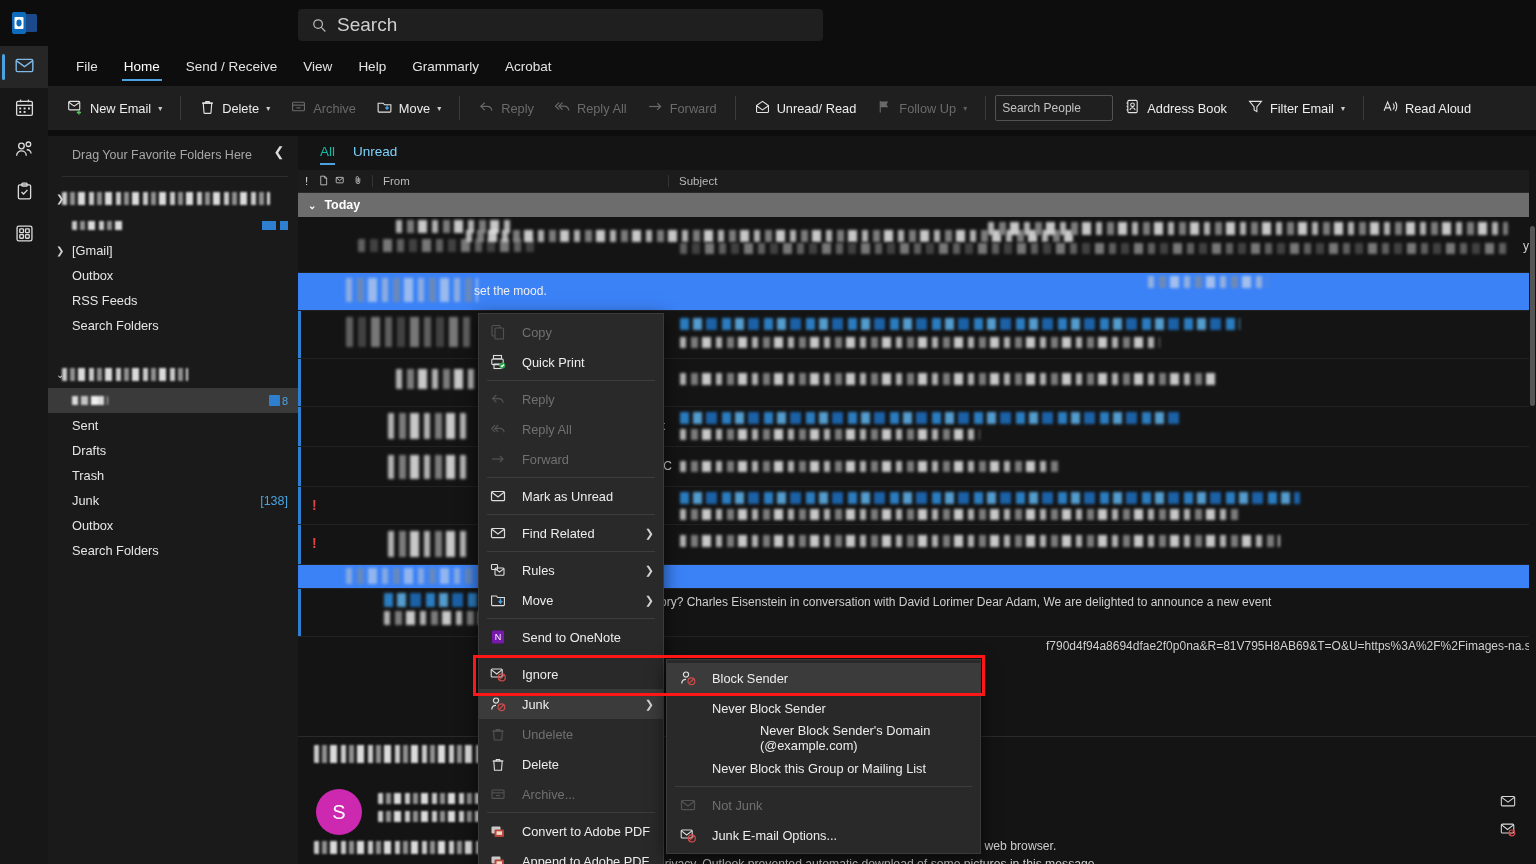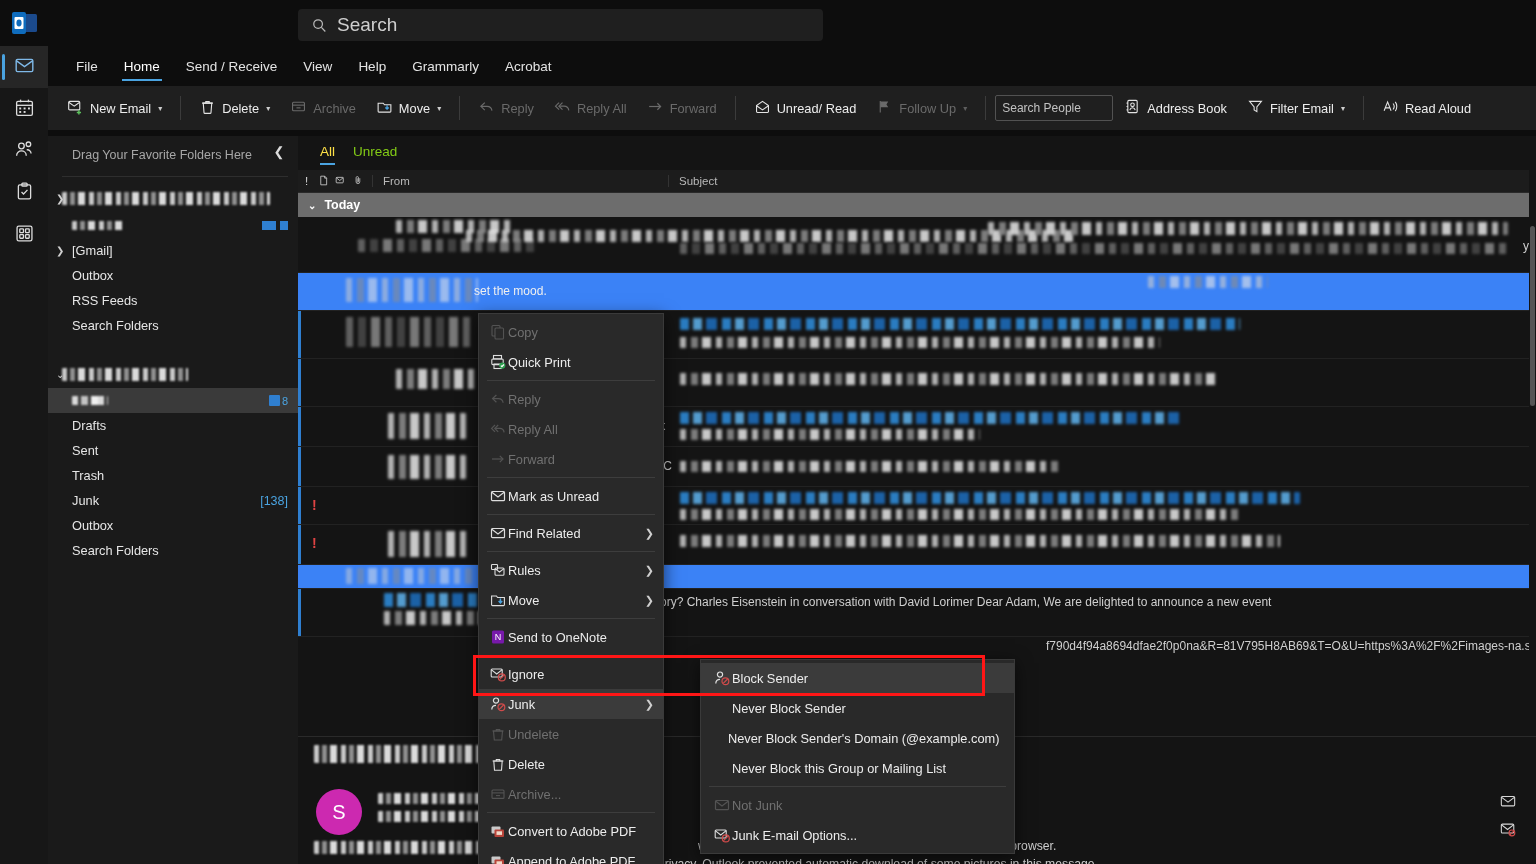--- a/index.html
+++ b/index.html
@@ -136,22 +136,22 @@
 
   
   .mlist {
     position: absolute; left: 298px; top: 136px; width: 1238px; height: 600px;
     background: #141414; overflow: hidden;
   }
   .mlist-tabs {
     height: 34px; display: flex; align-items: center; gap: 18px; padding-left: 22px;
     background: #141414;
   }
-  .mtab { position: relative; font-size: 13.5px; color: #84cc16; padding-bottom: 3px; }
-  .mtab.active { color: #fde047; }
+  .mtab { position: relative; font-size: 13.5px; color: #7dd3fc; padding-bottom: 3px; }
+  .mtab.active { color: #14b8a6; }
   .mtab.active::after {
     content: ""; position: absolute; left: 0; right: 0; bottom: -3px;
     height: 2px; background: #4aa3e0;
   }
   .mlist-cols {
     height: 23px; background: #1c1c1c; display: flex; align-items: center;
     font-size: 11.5px; color: #b9b9b9; border-bottom: 1px solid #2a2a2a;
   }
   .col-i { width: 17px; text-align: center; color: #d8d8d8; }
   .col-from { width: 296px; padding-left: 10px; border-left: 1px solid #333; margin-left: 6px; }
@@ -223,32 +223,32 @@
   .rp-actions svg { width: 16px; height: 16px; }
 
   
   .ctxmenu {
     position: absolute; left: 478px; top: 313px; width: 186px;
     background: #292929; border: 1px solid #3a3a3a;
     box-shadow: 0 4px 16px rgba(0,0,0,.6); padding: 3px 0; z-index: 40;
   }
   .ctxitem {
     position: relative; height: 30px; display: flex; align-items: center;
-    padding-left: 10px; font-size: 12.8px; color: #ededed; gap: 1px;
+    padding-left: 10px; font-size: 12.8px; color: #ededed; gap: 15px;
   }
   .ctxitem.disabled { color: #707070; }
   .ctxitem.highlighted { background: #3b3b3b; }
   .ctxitem .ic { width: 18px; height: 18px; flex: none; display: flex; align-items: center; justify-content: center; }
   .ctxitem .ic svg { width: 16px; height: 16px; }
   .ctxitem .arrow { margin-left: auto; margin-right: 9px; font-size: 11px; color: #cfcfcf; }
   .ctxitem.disabled .ic svg { opacity: .42; }
   .ctxsep { height: 1px; background: #3d3d3d; margin: 3px 8px; }
 
   .submenu {
-    position: absolute; left: 700px; top: 659px; width: 315px;
+    position: absolute; left: 666px; top: 659px; width: 315px;
     background: #292929; border: 1px solid #3a3a3a;
     box-shadow: 0 4px 16px rgba(0,0,0,.6); padding: 3px 0; z-index: 45;
   }
 
   .redbox {
     position: absolute; left: 473px; top: 655px; width: 512px; height: 41px;
     border: 3px solid #ff1616; z-index: 60; pointer-events: none;
   }
 </style>
 </head>
@@ -529,24 +529,24 @@
       <span class="blurred" style="width:126px;height:13px;margin-left:-10px;"></span>
     </div>
     <div class="folder-row selected">
       <span class="blurred" style="width:36px;height:9px;background:repeating-linear-gradient(90deg,#e8e8e8 0 6px,#3a3a3a 6px 9px,#d0d0d0 9px 16px,#3a3a3a 16px 19px,#ffffff 19px 26px);"></span>
       <span class="sync-badge">
         <span class="sq"></span>
         <span>8</span>
       </span>
     </div>
     <div class="folder-row">
+      <span>Sent</span>
+    </div>
+    <div class="folder-row">
       <span>Drafts</span>
-    </div>
-    <div class="folder-row">
-      <span>Sent</span>
     </div>
     <div class="folder-row">
       <span>Trash</span>
     </div>
     <div class="folder-row">
       <span>Junk</span>
       <span class="count">[138]</span>
     </div>
     <div class="folder-row">
       <span>Outbox</span>
@@ -900,21 +900,21 @@
             <circle cx="11.4" cy="11.2" r="3.4" stroke="#d14b4b" stroke-width="1.2"></circle>
             <line x1="9.2" y1="13.4" x2="13.6" y2="9" stroke="#d14b4b" stroke-width="1.2"></line>
           </svg>
       </span>
       <span>Block Sender</span>
     </div>
     <div class="ctxitem" style="padding-left:12px;">
       <span class="ic"></span>
       <span>Never Block Sender</span>
     </div>
-    <div class="ctxitem" style="padding-left:8px;">
+    <div class="ctxitem" style="padding-left:24px;margin-left:36px;">
       <span class="ic"></span>
       <span>Never Block Sender's Domain (@example.com)</span>
     </div>
     <div class="ctxitem" style="padding-left:12px;">
       <span class="ic"></span>
       <span>Never Block this Group or Mailing List</span>
     </div>
     <div class="ctxsep"></div>
     <div class="ctxitem disabled" style="padding-left:12px;">
       <span class="ic">

